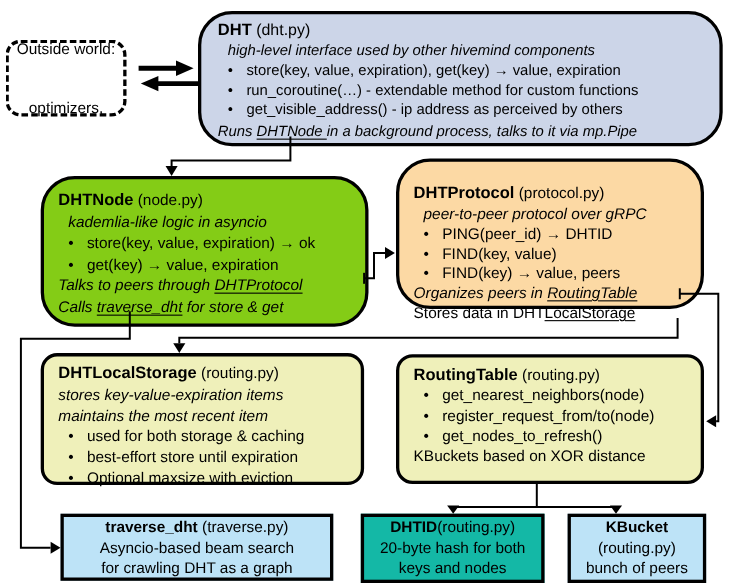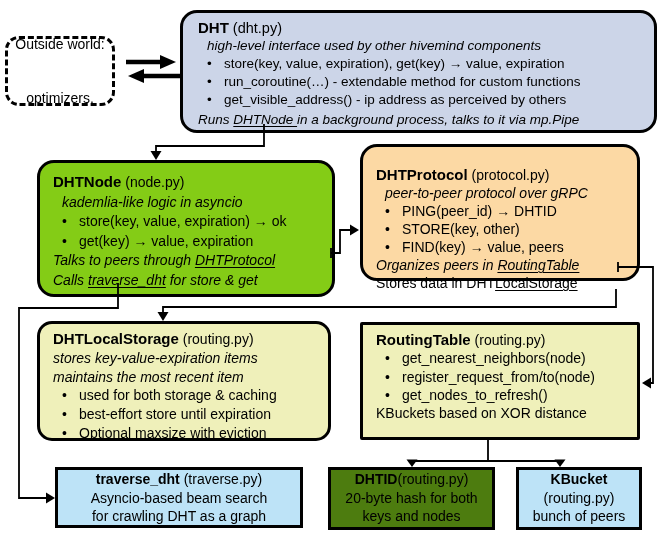--- a/index.html
+++ b/index.html
@@ -1,21 +1,21 @@
 <!DOCTYPE html>
 <html><head>
 <meta charset="utf-8">
 <style>
   html,body{margin:0;padding:0;background:#fff;}
   #stage{
     position:relative;width:672px;height:533px;background:#ffffff;overflow:hidden;
     font-family:"Liberation Sans",sans-serif;color:#000;
   }
   .box{position:absolute;box-sizing:border-box;border:3.5px solid #000;background:#fff;}
-  .round{border-radius:17px;}
+  .round{border-radius:31px;}
   .line{white-space:nowrap;line-height:18px;font-size:13.5px;}
   .b{font-weight:bold;}
   .i{font-style:italic;}
   .u{text-decoration:underline;text-underline-offset:2px;text-decoration-thickness:1.4px;}
   .title-line{font-size:14.5px;}
   .title-line .b{font-size:15px;}
   .sub{margin-left:9px;}
   .bullet{display:flex;}
   .bul{flex:0 0 26px;padding-left:9px;box-sizing:border-box;}
   .ctr{text-align:center;}
@@ -25,21 +25,21 @@
   #outside .line{line-height:18px;font-size:14px;}
   #dht{left:180px;top:10px;width:477px;height:123px;padding:6px 0 0 15px;}
   #dht .line{line-height:18px;}
   #dht .footer{margin-top:2px;}
   #dhtnode{left:37px;top:160px;width:298px;height:137px;padding:9px 0 0 13px;}
   #dhtnode .line{line-height:19.5px;font-size:14px;}
   #dhtprotocol{left:360px;top:144px;width:280px;height:137px;padding:19px 0 0 13px;}
   #dhtprotocol .line{line-height:18px;font-size:14px;}
   #storage{left:37px;top:321px;width:294px;height:120px;padding:6px 0 0 13px;border-radius:15px;}
   #storage .line{line-height:18.8px;font-size:14px;}
-  #routing{left:360px;top:322px;width:280px;height:118px;padding:6px 0 0 13px;border-radius:2px;}
+  #routing{left:360px;top:322px;width:280px;height:118px;padding:6px 0 0 13px;border-radius:15px;}
   #routing .line{line-height:18.3px;font-size:14px;}
   .bluebox{display:flex;flex-direction:column;}
   .bluebox .line{line-height:18.5px;font-size:14px;}
   #traverse{left:55px;top:467px;width:248px;height:61px;}
   #dhtid{left:328px;top:467px;width:167px;height:63px;}
   #kbucket{left:516px;top:467px;width:126px;height:63px;}
   #wires{position:absolute;left:0;top:0;width:672px;height:533px;z-index:5;pointer-events:none;}
   #wires path{fill:none;stroke:#000;stroke-width:1.8px;}
   #wires path.thick{stroke-width:4.5px;}
   #wires polygon{fill:#000;stroke:none;}
@@ -89,21 +89,21 @@
 
   <div class="box round" id="dhtprotocol" style="background: rgb(252, 217, 164);">
     <div class="line title-line"><span class="b">DHTProtocol</span><span> (protocol.py)</span></div>
     <div class="line i sub">peer-to-peer protocol over gRPC</div>
     <div class="line bullet">
         <span class="bul">•</span>
         <span>PING(peer_id) → DHTID</span>
       </div>
     <div class="line bullet">
         <span class="bul">•</span>
-        <span>STORE(key, other)</span>
+        <span>FIND(key, value)</span>
       </div>
     <div class="line bullet">
         <span class="bul">•</span>
         <span>FIND(key) → value, peers</span>
       </div>
     <div class="line i"><span>Organizes peers in </span><span class="u">RoutingTable</span><span></span></div>
     <div class="line"><span>Stores data in DHT</span><span class="u">LocalStorage</span><span></span></div>
   </div>
 
   <div class="box round" id="storage" style="background: rgb(239, 240, 186);">
@@ -140,21 +140,21 @@
       </div>
     <div class="line">KBuckets based on XOR distance</div>
   </div>
 
   <div class="box bluebox" id="traverse" style="background: rgb(189, 227, 247);">
     <div class="line ctr"><span class="b">traverse_dht</span><span> (traverse.py)</span></div>
     <div class="line ctr">Asyncio-based beam search</div>
     <div class="line ctr">for crawling DHT as a graph</div>
   </div>
 
-  <div class="box bluebox" id="dhtid" style="background: #4d7c0f;">
+  <div class="box bluebox" id="dhtid" style="background: #14b8a6;">
     <div class="line ctr"><span class="b">DHTID</span><span>(routing.py)</span></div>
     <div class="line ctr">20-byte hash for both</div>
     <div class="line ctr">keys and nodes</div>
   </div>
 
   <div class="box bluebox" id="kbucket" style="background: rgb(189, 227, 247);">
     <div class="line ctr"><span class="b">KBucket</span></div>
     <div class="line ctr">(routing.py)</div>
     <div class="line ctr">bunch of peers</div>
   </div>

